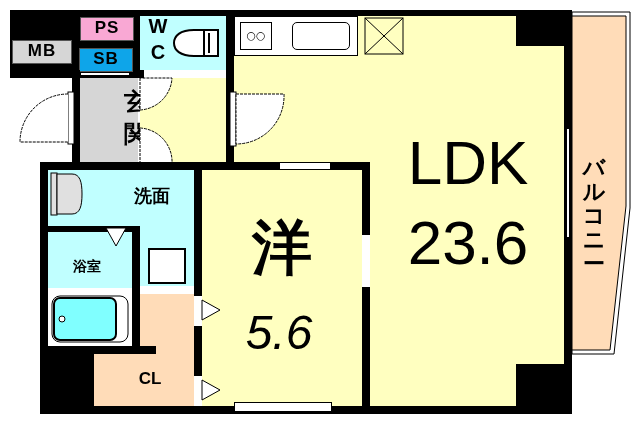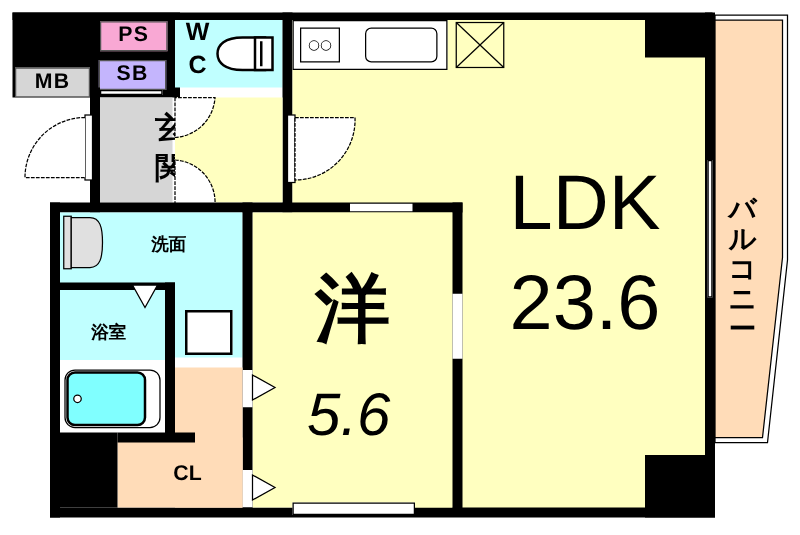--- a/index.html
+++ b/index.html
@@ -13,23 +13,23 @@
   .win { background:#fff; border:1px solid #000; }
 </style>
 </head>
 <body>
 
 <div class="abs wall" style="left:10px;top:10px;width:134px;height:68px;"></div>
 <div class="abs wall" style="left:10px;top:10px;width:560px;height:6px;"></div>
 
 <div class="tag" style="left:80px;top:17px;width:52px;height:22px;background:#f9a8d4;">PS</div>
 
-<div class="tag" style="left:12px;top:54px;width:58px;height:22px;background:#d6d6d6;">MB</div>
+<div class="tag" style="left:12px;top:40px;width:58px;height:22px;background:#d6d6d6;">MB</div>
 
-<div class="tag" style="left:79px;top:48px;width:52px;height:22px;background:#c4b5fd;">SB</div>
+<div class="tag" style="left:79px;top:48px;width:52px;height:22px;background:#0ea5e9;">SB</div>
 
 <div class="abs" style="left:140px;top:16px;width:86px;height:54px;background:#c0ffff;"></div>
 <div class="lbl jp" style="left:147px;top:14px;width:22px;font-size:20px;line-height:24px;font-family:'Liberation Sans',sans-serif;">W</div>
 <div class="lbl jp" style="left:147px;top:40px;width:22px;font-size:20px;line-height:24px;font-family:'Liberation Sans',sans-serif;">C</div>
 <svg class="abs" style="left:172px;top:28px;" width="52" height="30" viewBox="0 0 52 30">
   <path d="M22 2 H40 V28 H22 C8 28 2 22 2 15 C2 8 8 2 22 2 Z" fill="#fff" stroke="#000" stroke-width="2"></path>
   <rect x="32" y="2" width="14" height="26" fill="#fff" stroke="#000" stroke-width="2"></rect>
   <line x1="37" y1="5" x2="37" y2="25" stroke="#000" stroke-width="2"></line>
 </svg>
 <div class="abs wall" style="left:226px;top:10px;width:8px;height:160px;"></div>
@@ -90,21 +90,21 @@
 <div class="abs win" style="left:234px;top:402px;width:98px;height:10px;"></div>
 
 <div class="abs wall" style="left:40px;top:162px;width:8px;height:252px;"></div>
 <div class="abs" style="left:48px;top:170px;width:146px;height:58px;background:#c0ffff;"></div>
 <div class="abs" style="left:140px;top:228px;width:54px;height:58px;background:#c0ffff;"></div>
 <div class="abs wall" style="left:194px;top:162px;width:8px;height:248px;"></div>
 <svg class="abs" style="left:50px;top:172px;" width="34" height="44" viewBox="0 0 34 44">
   <rect x="1" y="1" width="6" height="42" fill="#e0e0e0" stroke="#000"></rect>
   <path d="M7 2 H22 C30 2 32 10 32 22 C32 34 30 42 22 42 H7 Z" fill="#e0e0e0" stroke="#000"></path>
 </svg>
-<div class="lbl jp" style="left:100px;top:184px;width:70px;font-size:14px;line-height:24px;">洗面</div>
+<div class="lbl jp" style="left:100px;top:184px;width:70px;font-size:18px;line-height:24px;text-align:right;">洗面</div>
 <div class="abs" style="left:148px;top:248px;width:38px;height:36px;background:#fff;border:2px solid #000;"></div>
 
 <div class="abs wall" style="left:48px;top:226px;width:92px;height:6px;"></div>
 <div class="abs wall" style="left:132px;top:226px;width:8px;height:160px;"></div>
 <div class="abs" style="left:48px;top:232px;width:84px;height:56px;background:#c0ffff;"></div>
 <svg class="abs" style="left:100px;top:226px;" width="30" height="22" viewBox="0 0 30 22">
   <polygon points="6,2 26,2 16,20" fill="#fff" stroke="#000"></polygon>
 </svg>
 <div class="lbl jp" style="left:52px;top:254px;width:70px;font-size:14px;line-height:24px;">浴室</div>
 <div class="abs" style="left:48px;top:292px;width:84px;height:54px;background:#fff;"></div>

